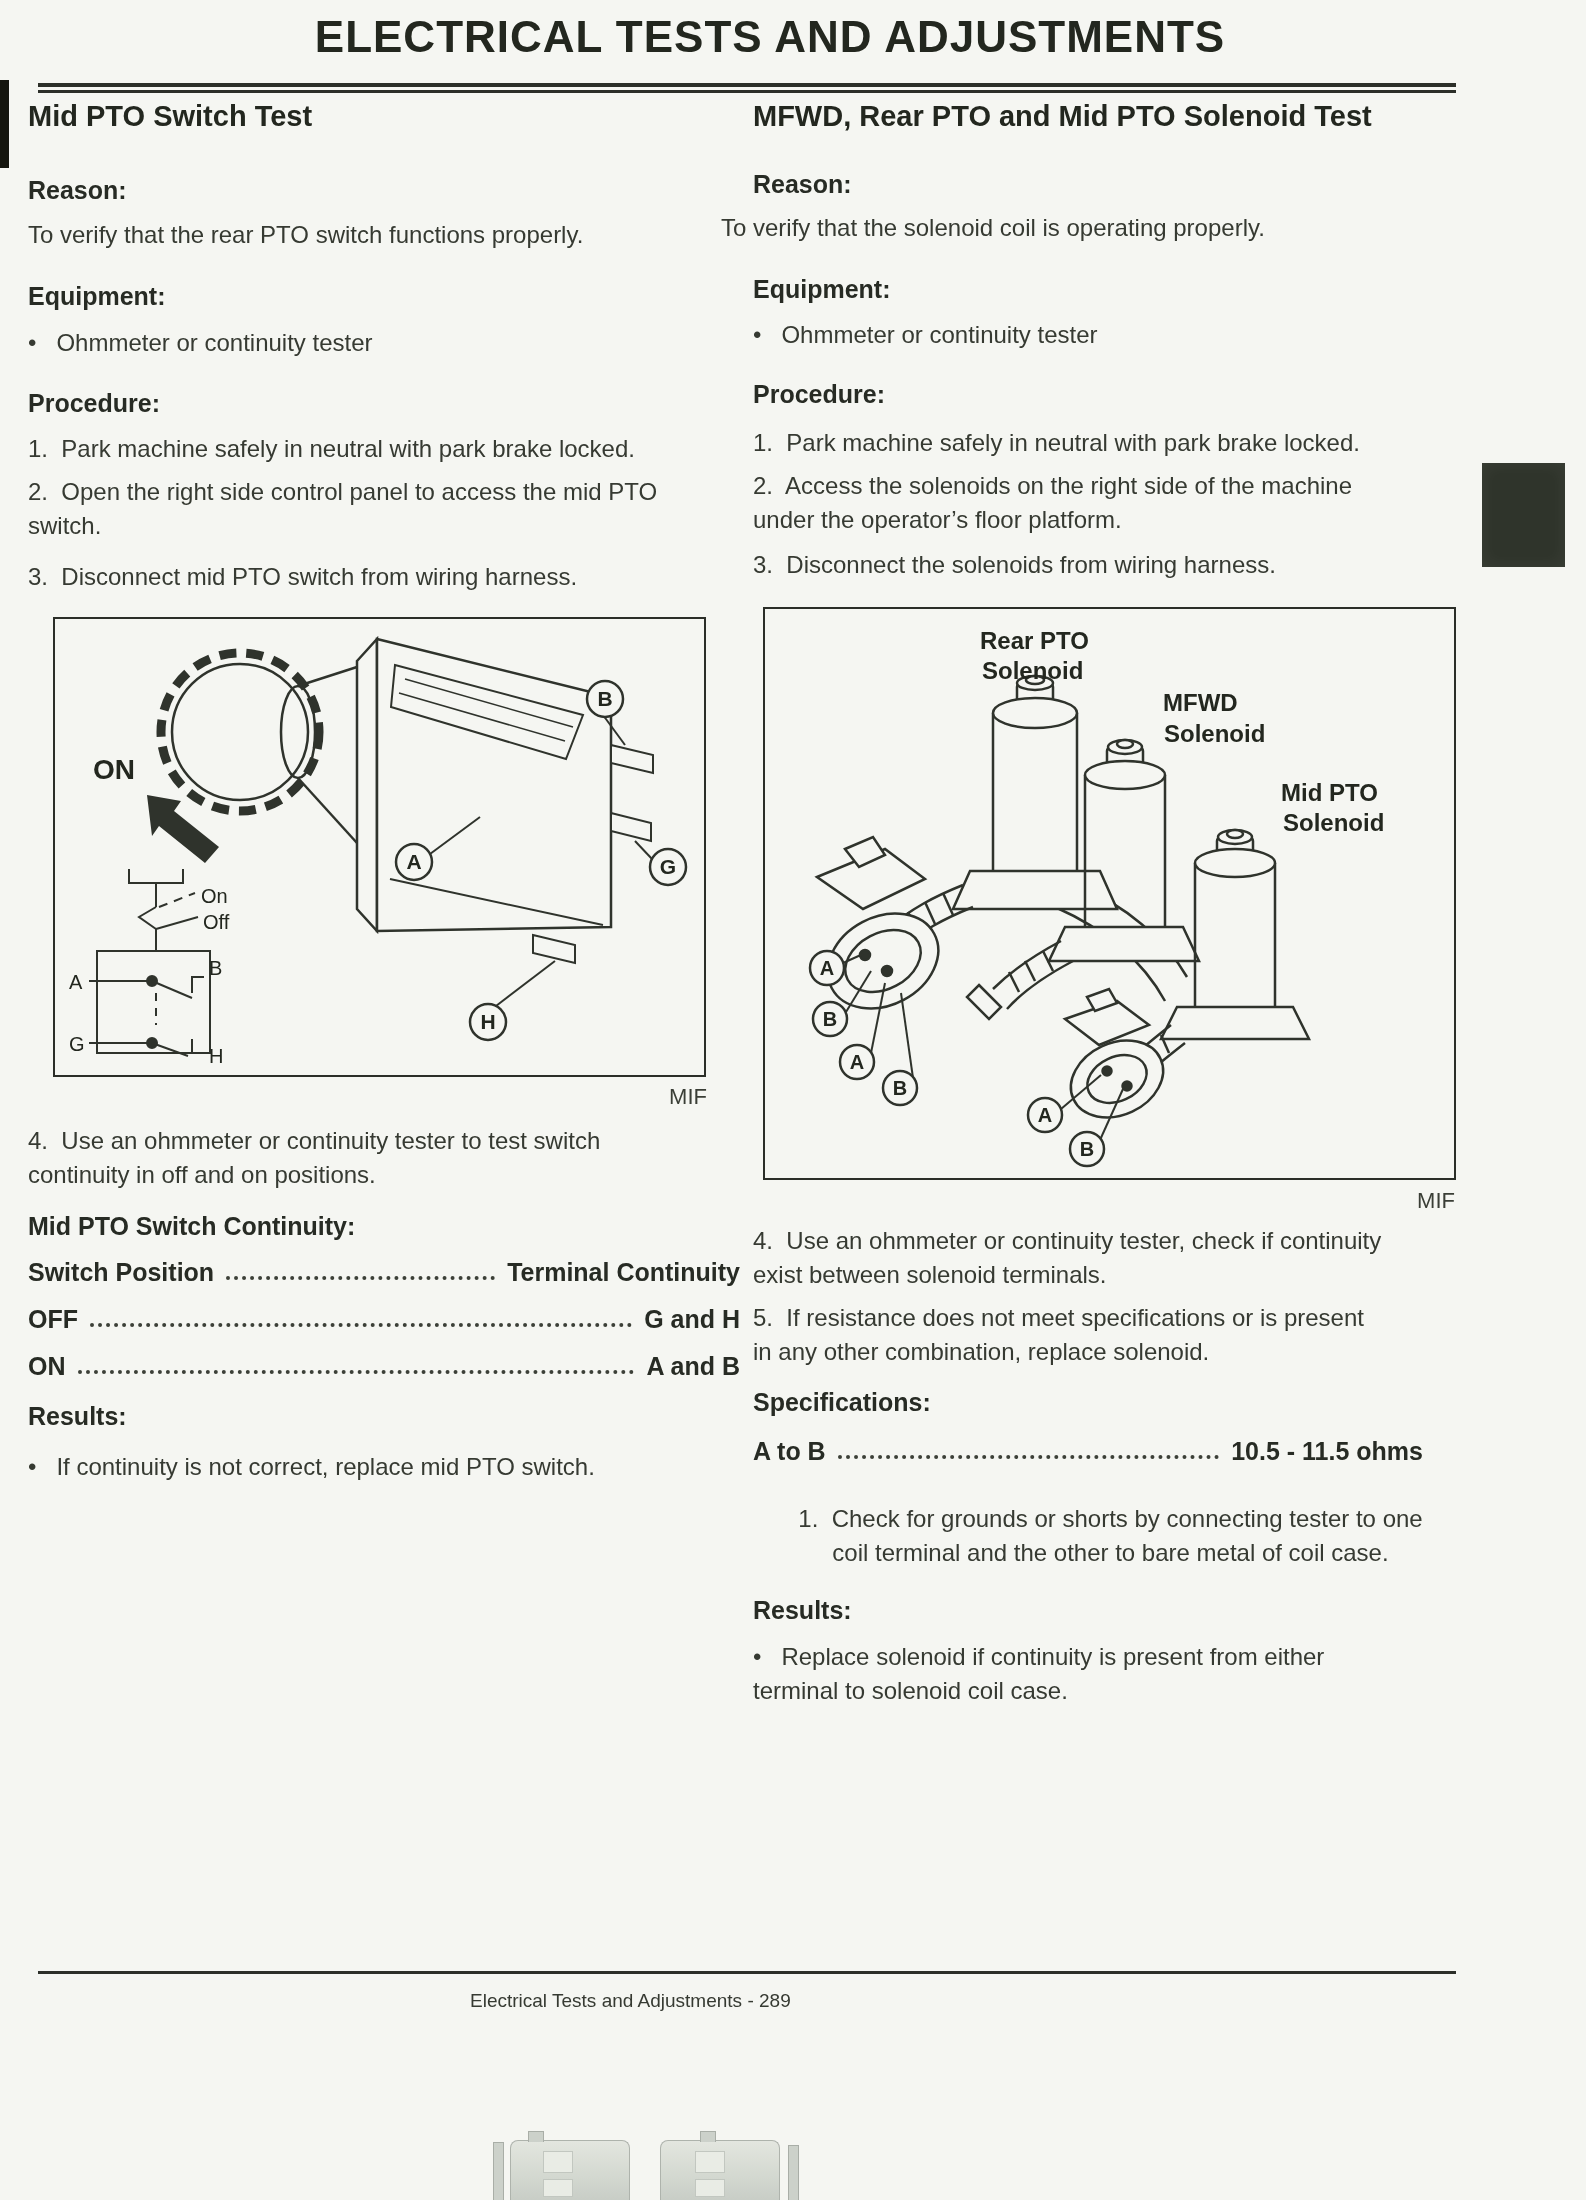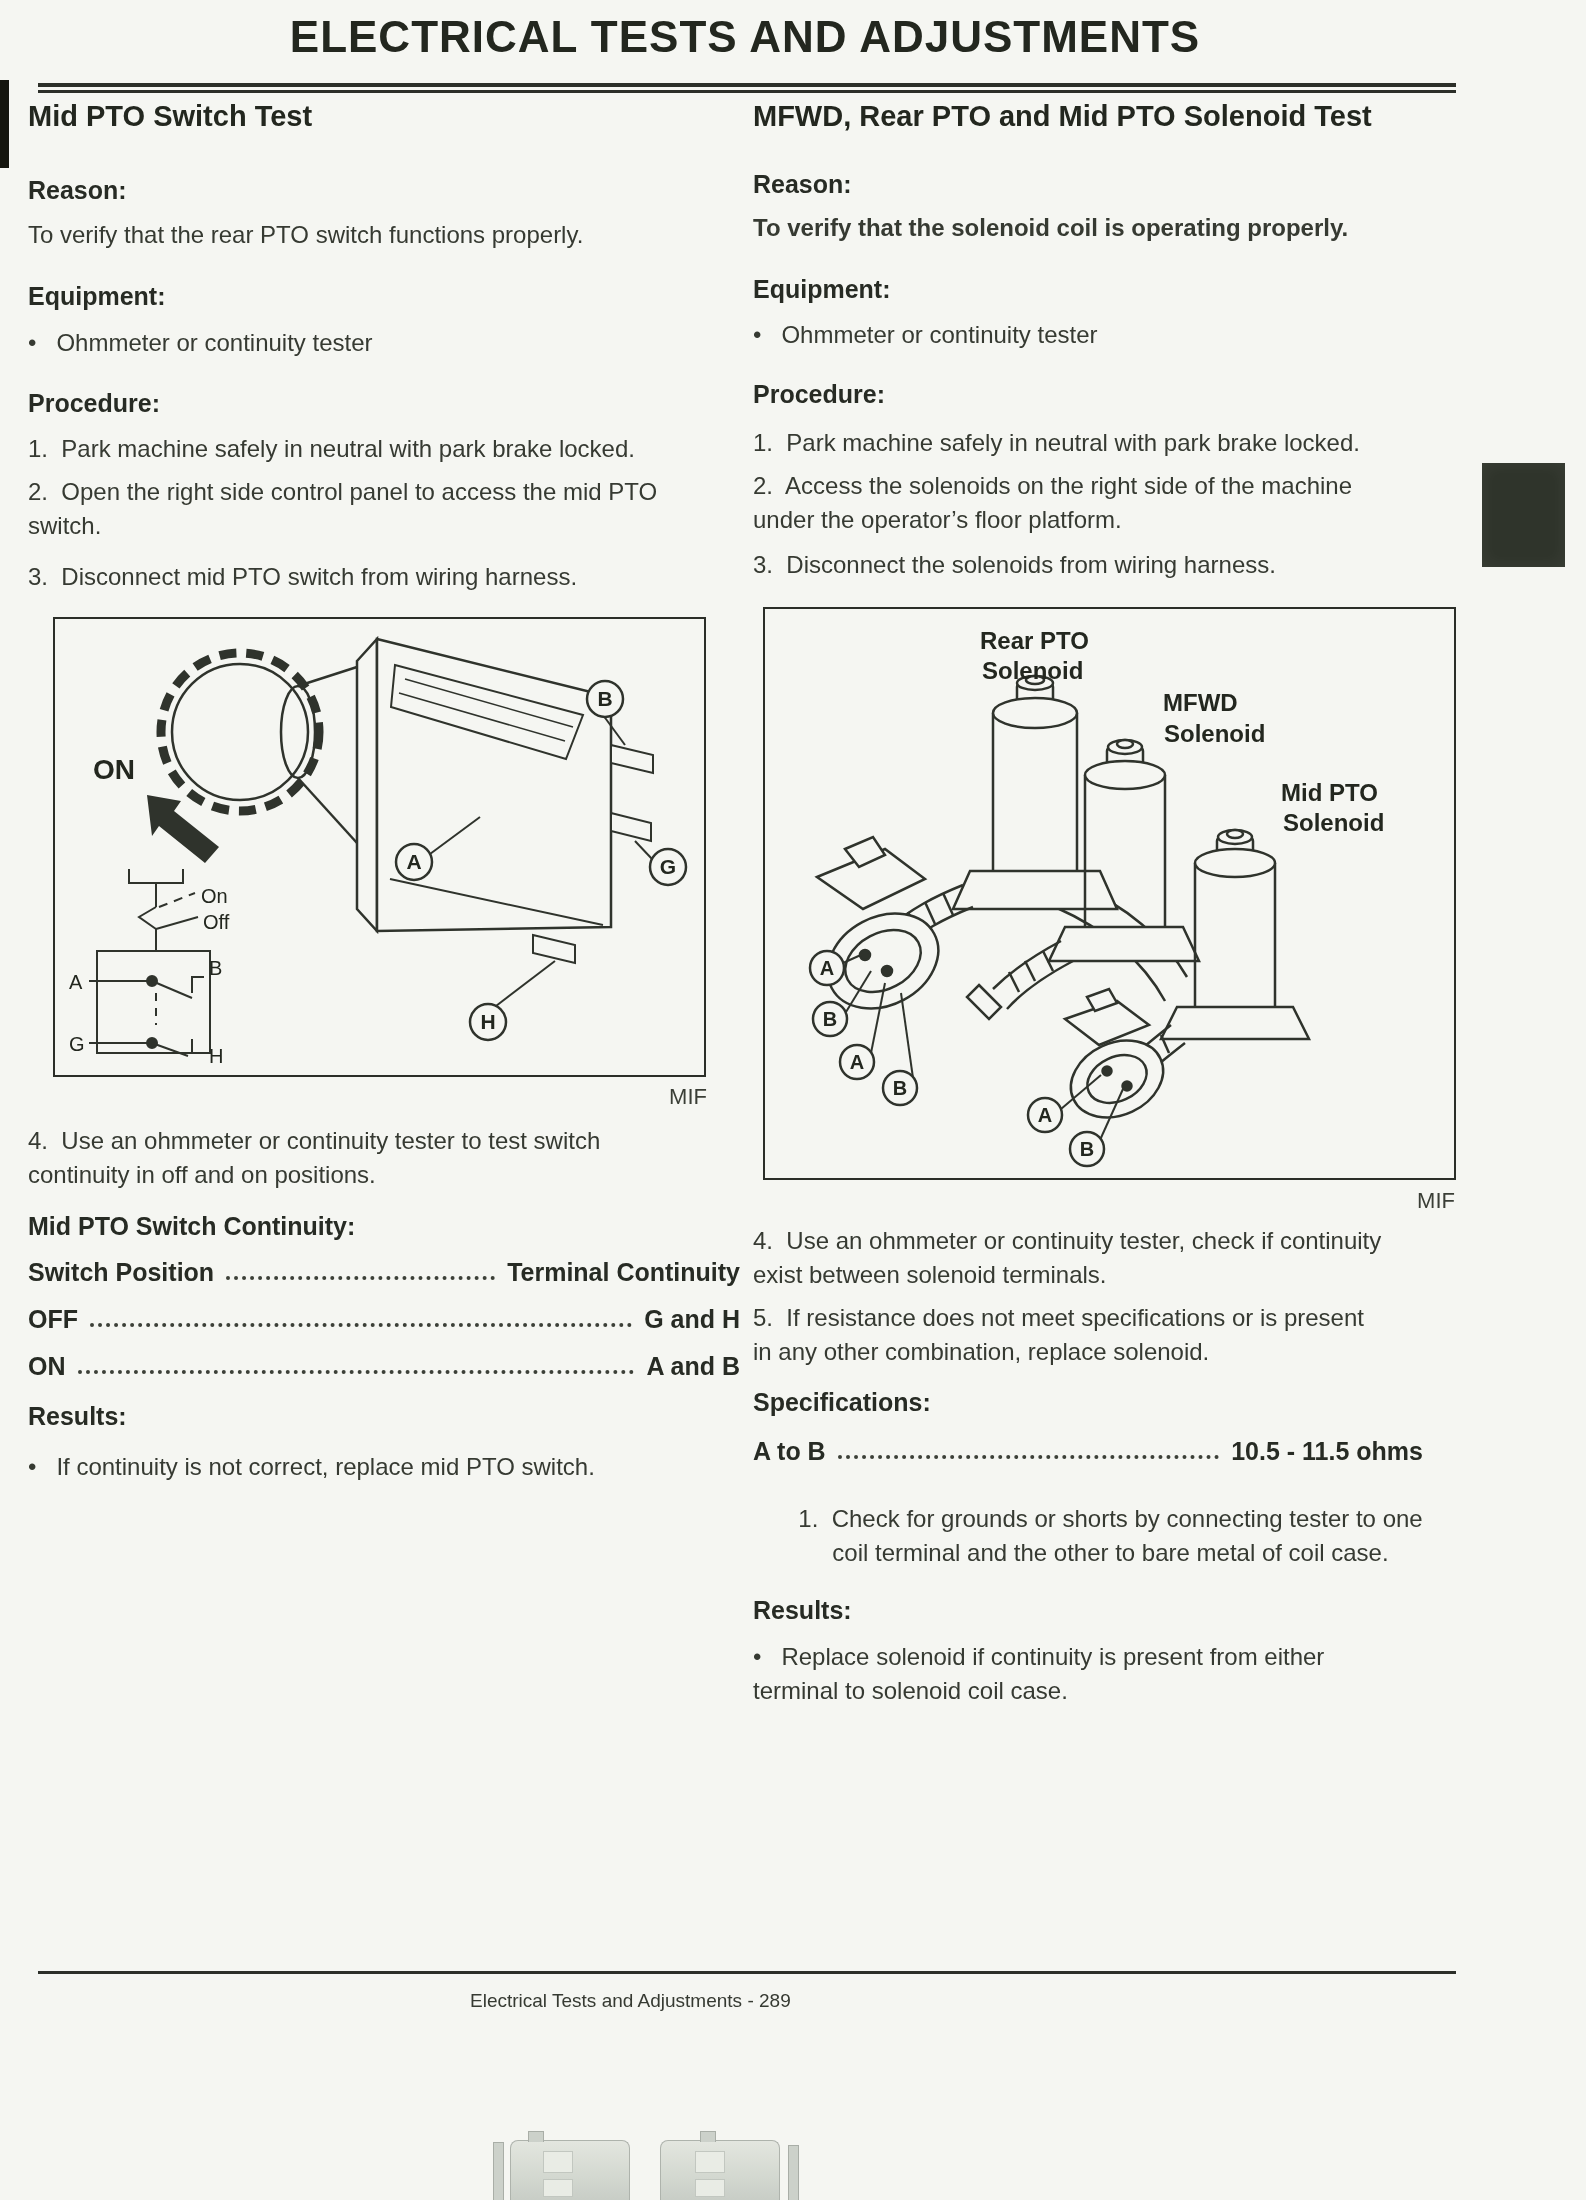--- a/index.html
+++ b/index.html
@@ -32,21 +32,21 @@
   .frag-inner{position:absolute;background:#e9ece5;border:1px solid #c2c7c0;}
   .frag-strip{position:absolute;background:#ccd1ca;border:1px solid #a9aea7;border-bottom:none;}
 </style>
 </head>
 <body>
 
 <div class="page">
 
   <div class="abs edge-mark" style="left:0;top:80px;width:9px;height:88px;"></div>
 
-  <div class="abs header-title" style="left:0;top:12px;width:1490px;">ELECTRICAL  TESTS AND ADJUSTMENTS</div>
+  <div class="abs header-title" style="left:0;top:12px;width:1490px;padding-left:25px;">ELECTRICAL  TESTS AND ADJUSTMENTS</div>
   <div class="abs rule" style="left:38px;top:83px;width:1418px;height:4px;"></div>
   <div class="abs rule" style="left:38px;top:90px;width:1418px;height:3px;"></div>
 
   <div class="abs edge-tab" style="left:1482px;top:463px;width:83px;height:104px;"></div>
 
   <div class="abs sec-title" style="left:28px;top:100px;">Mid PTO Switch Test</div>
 
   <div class="abs h-bold" style="left:28px;top:176px;">Reason:</div>
   <div class="abs body-text" style="left:28px;top:218px;width:690px;">To verify that the rear PTO switch functions properly.</div>
 
@@ -151,21 +151,21 @@
     <span class="leader"></span>
     <span class="dotvalue">A and B</span>
   </div>
 
   <div class="abs h-bold" style="left:28px;top:1402px;">Results:</div>
   <div class="abs body-text" style="left:28px;top:1450px;width:700px;">•&nbsp;&nbsp; If continuity is not correct, replace mid PTO switch.</div>
 
   <div class="abs sec-title" style="left:753px;top:100px;">MFWD, Rear PTO and Mid PTO Solenoid Test</div>
 
   <div class="abs h-bold" style="left:753px;top:170px;">Reason:</div>
-  <div class="abs body-text" style="left:753px;top:211px;width:707px;font-weight:bold;">To verify that the solenoid coil is operating properly.</div>
+  <div class="abs body-text" style="left:721px;top:211px;width:707px;">To verify that the solenoid coil is operating properly.</div>
 
   <div class="abs h-bold" style="left:753px;top:275px;">Equipment:</div>
   <div class="abs body-text" style="left:753px;top:318px;width:707px;">•&nbsp;&nbsp; Ohmmeter or continuity tester</div>
 
   <div class="abs h-bold" style="left:753px;top:380px;">Procedure:</div>
   <div class="abs body-text" style="left:753px;top:426px;width:710px;">1.&nbsp; Park machine safely in neutral with park brake locked.</div>
   <div class="abs body-text" style="left:753px;top:469px;width:710px;">2.&nbsp; Access the solenoids on the right side of the machine
 under the operator’s floor platform.</div>
   <div class="abs body-text" style="left:753px;top:548px;width:710px;">3.&nbsp; Disconnect the solenoids from wiring harness.</div>
 

